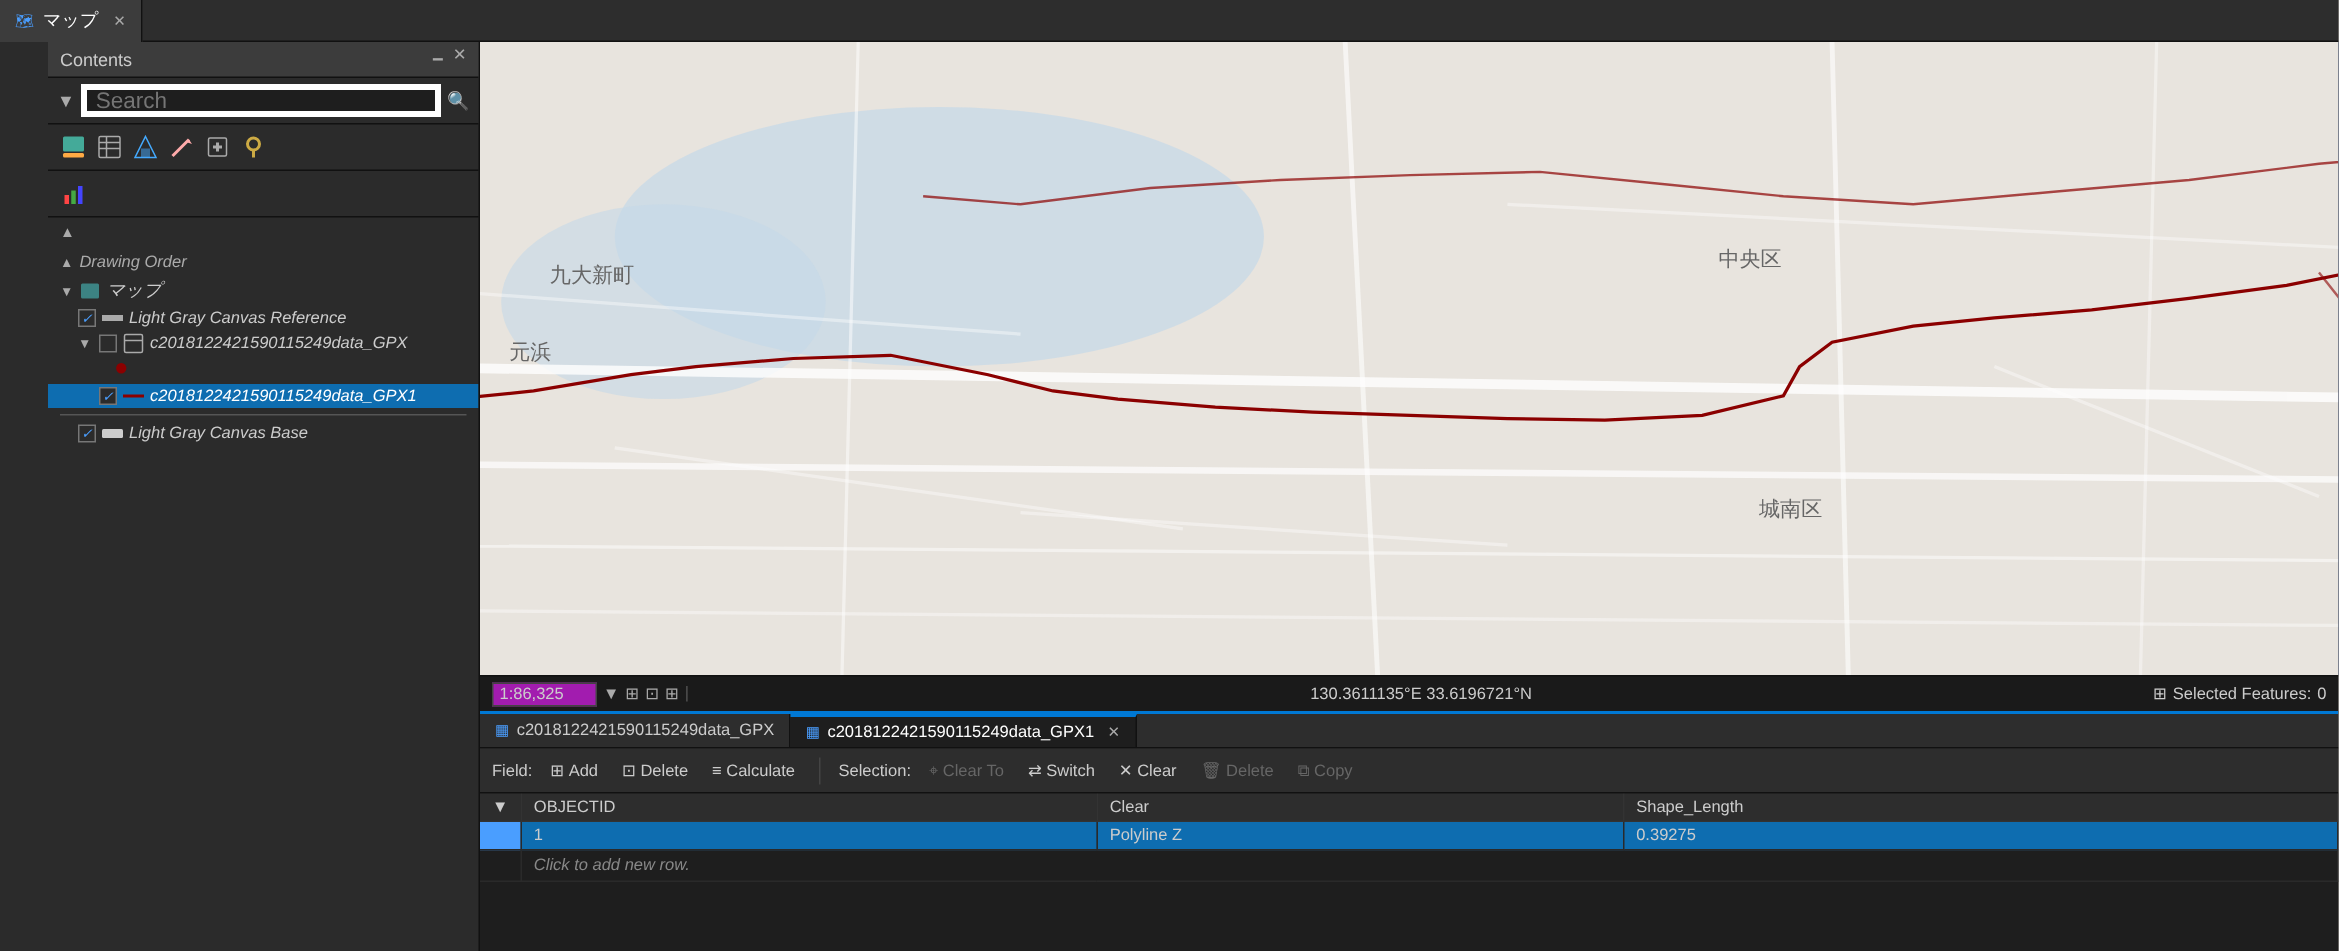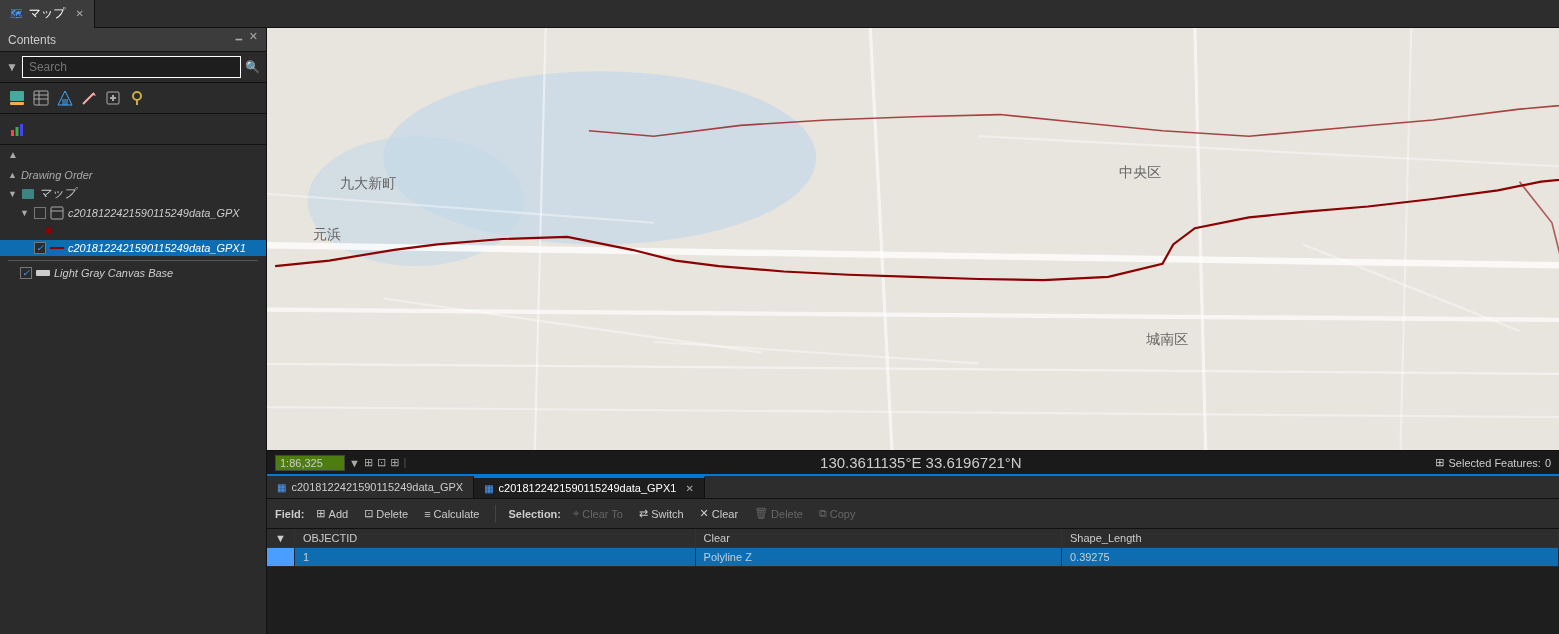--- a/index.html
+++ b/index.html
@@ -12,29 +12,29 @@
     .tab-bar { background: #2d2d2d; display: flex; align-items: center; height: 28px; border-bottom: 1px solid #111; flex-shrink: 0; }
     .tab { display: flex; align-items: center; padding: 0 10px; height: 28px; font-size: 12px; color: #ccc; border-right: 1px solid #111; cursor: pointer; gap: 6px; }
     .tab.active { background: #3c3c3c; color: #fff; }
     .tab-icon { font-size: 10px; color: #4a9eff; }
     .tab-close { font-size: 10px; color: #aaa; cursor: pointer; margin-left: 4px; }
 
     
     .main-content { display: flex; flex: 1; overflow: hidden; }
 
     
-    .sidebar { width: 267px; background: #2b2b2b; display: flex; flex-direction: column; border-right: 1px solid #111; flex-shrink: 0; }
+    .sidebar { width: 320px; background: #2b2b2b; display: flex; flex-direction: column; border-right: 1px solid #111; flex-shrink: 0; padding-left: 32px; }
     .sidebar-header { background: #3c3c3c; padding: 4px 8px; display: flex; align-items: center; justify-content: space-between; height: 24px; border-bottom: 1px solid #111; }
     .sidebar-title { color: #ccc; font-size: 12px; font-weight: normal; }
     .sidebar-controls { display: flex; gap: 6px; color: #aaa; font-size: 11px; }
 
     
     .search-container { padding: 4px 6px; background: #2b2b2b; border-bottom: 1px solid #111; display: flex; align-items: center; gap: 4px; }
     .search-filter-btn { color: #aaa; background: none; border: none; cursor: pointer; font-size: 12px; }
-    .search-input { flex: 1; background: #1e1e1e; border: 1px solid #ffffff; color: #eab308; padding: 2px 6px; font-size: 12px; height: 22px; outline: none; }
+    .search-input { flex: 1; background: #1e1e1e; border: 4px solid #ffffff; color: #eab308; padding: 2px 6px; font-size: 15px; height: 22px; outline: none; }
     .search-btn { background: none; border: none; color: #aaa; cursor: pointer; font-size: 12px; }
 
     
     .toolbar-row { display: flex; align-items: center; padding: 4px 6px; gap: 2px; border-bottom: 1px solid #111; }
     .toolbar-icon { width: 22px; height: 22px; display: flex; align-items: center; justify-content: center; cursor: pointer; border-radius: 2px; }
     .toolbar-icon svg, .toolbar-icon span { font-size: 14px; }
 
     
     .layer-tree { flex: 1; overflow-y: auto; padding: 4px 0; font-style: italic; }
     .drawing-order-label { color: #aaa; font-size: 11px; padding: 2px 8px; display: flex; align-items: center; gap: 4px; }
@@ -47,36 +47,36 @@
     .layer-item .checkbox { width: 12px; height: 12px; border: 1px solid #777; background: #2b2b2b; display: inline-flex; align-items: center; justify-content: center; font-size: 9px; color: #4a9eff; flex-shrink: 0; }
     .layer-item .checkbox.checked::after { content: '✓'; }
 
     
     .map-container { flex: 1; display: flex; flex-direction: column; }
     .map-view { flex: 1; background: #1d4ed8; position: relative; overflow: hidden; }
 
     
     .status-bar { background: #1a1a1a; height: 24px; display: flex; align-items: center; padding: 0 8px; gap: 16px; flex-shrink: 0; border-top: 1px solid #111; }
     .scale-selector { display: flex; align-items: center; gap: 4px; color: #ccc; font-size: 11px; }
-    .scale-input { background: #4d7c0f; border: 1px solid #444; color: #ccc; padding: 1px 4px; font-size: 11px; width: 70px; }
+    .scale-input { background: #a21caf; border: 1px solid #444; color: #ccc; padding: 1px 4px; font-size: 11px; width: 70px; }
     .scale-icons { display: flex; gap: 4px; color: #aaa; }
-    .coords { flex: 1; text-align: center; color: #ccc; font-size: 15px; }
+    .coords { flex: 1; text-align: center; color: #ccc; font-size: 11px; }
     .selected-features { color: #ccc; font-size: 11px; display: flex; align-items: center; gap: 4px; }
 
     
     .bottom-panel { height: 160px; background: #1e1e1e; display: flex; flex-direction: column; border-top: 2px solid #0078d4; flex-shrink: 0; }
     .panel-tabs { display: flex; background: #2d2d2d; border-bottom: 1px solid #111; }
     .panel-tab { display: flex; align-items: center; padding: 4px 10px; font-size: 11px; color: #ccc; cursor: pointer; border-right: 1px solid #111; gap: 5px; }
     .panel-tab.active { background: #1e1e1e; color: #fff; border-top: 2px solid #0078d4; }
     .panel-tab-icon { font-size: 10px; color: #4a9eff; }
     .panel-tab-close { font-size: 10px; color: #aaa; margin-left: 4px; }
 
     
     .table-toolbar { display: flex; align-items: center; padding: 4px 8px; gap: 8px; background: #2d2d2d; border-bottom: 1px solid #111; height: 30px; }
-    .toolbar-label { color: #ccc; font-size: 11px; font-weight: bold; }
+    .toolbar-label { color: #ccc; font-size: 11px; font-weight: normal; }
     .toolbar-btn { display: flex; align-items: center; gap: 3px; color: #ccc; font-size: 11px; cursor: pointer; padding: 2px 4px; border-radius: 2px; background: none; border: none; }
     .toolbar-btn.disabled { color: #666; cursor: default; }
     .toolbar-separator { width: 1px; height: 18px; background: #444; margin: 0 4px; }
 
     
     .table-container { flex: 1; overflow: auto; background: #1e1e1e; }
     table { border-collapse: collapse; width: 100%; }
     thead tr { background: #2d2d2d; }
     thead th { padding: 3px 8px; text-align: left; color: #ccc; font-size: 11px; font-weight: normal; border-right: 1px solid #333; border-bottom: 1px solid #333; cursor: pointer; white-space: nowrap; }
     tbody tr { background: #1e1e1e; }
@@ -177,20 +177,27 @@
         <div class="drawing-order-label">Drawing Order</div>
 
         <div class="map-item">
           <span style="color:#aaa; font-size:9px;">▼</span>
           <svg width="14" height="14" viewBox="0 0 14 14">
               <rect x="1" y="2" width="12" height="10" fill="#4aa" rx="1" opacity="0.7"></rect>
             </svg>
           <span>マップ</span>
         </div>
 
+        <div class="layer-item">
+          <div class="checkbox checked"></div>
+          <svg width="14" height="8" viewBox="0 0 14 8">
+              <rect x="0" y="2" width="14" height="4" fill="#aaa"></rect>
+            </svg>
+          <span>Light Gray Canvas Reference</span>
+        </div>
 
         <div class="layer-item">
           <span style="color:#aaa; font-size:9px; width:10px;">▼</span>
           <div class="checkbox"></div>
           <svg width="14" height="14" viewBox="0 0 14 14">
               <rect x="1" y="1" width="12" height="12" fill="none" stroke="#aaa" rx="1"></rect>
               <line x1="1" y1="5" x2="13" y2="5" stroke="#aaa"></line>
             </svg>
           <span style="font-size:11px;">c20181224215901​15249data_GPX</span>
         </div>
@@ -388,20 +395,24 @@
                 <th>Shape_Length</th>
               </tr>
             </thead>
             <tbody>
               <tr class="selected">
                 <td style="background:#4a9eff; width:20px;"></td>
                 <td>1</td>
                 <td>Polyline Z</td>
                 <td>0.39275</td>
               </tr>
+              <tr>
+                <td></td>
+                <td colspan="3" class="add-row">Click to add new row.</td>
+              </tr>
             </tbody>
           </table>
         </div>
 
       </div>
     </div>
   </div>
 </div>
 
 </body></html>

